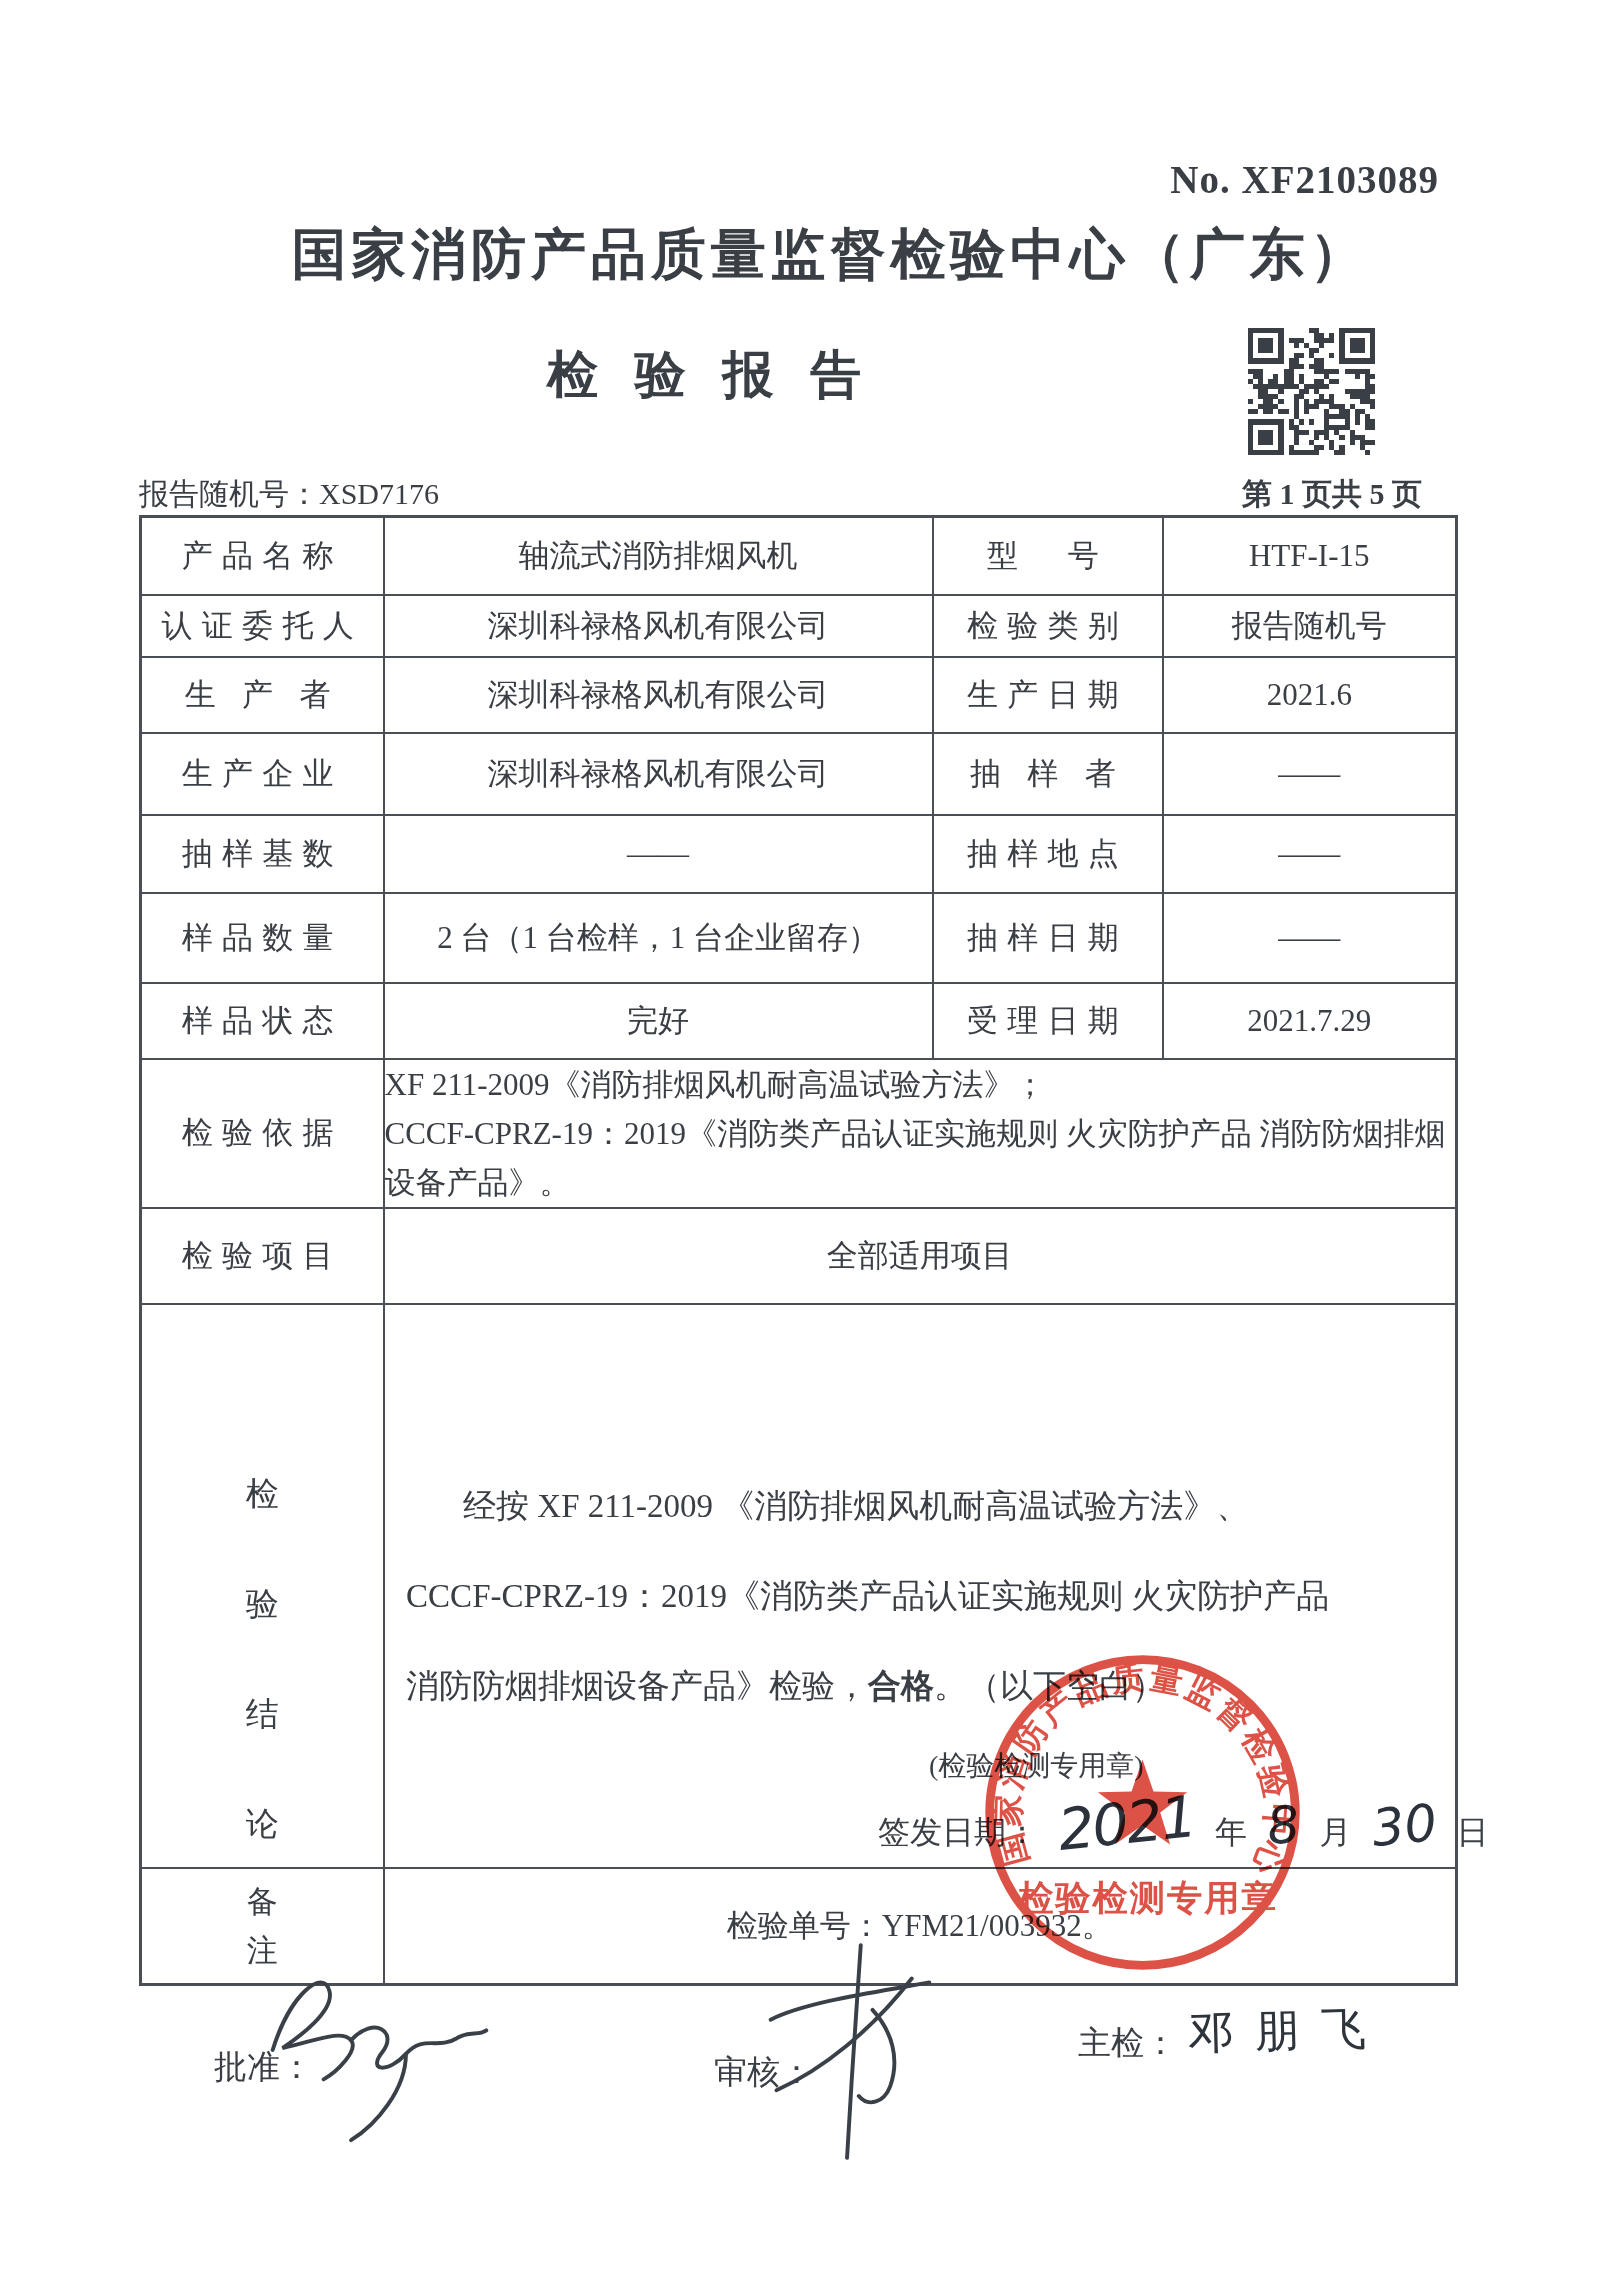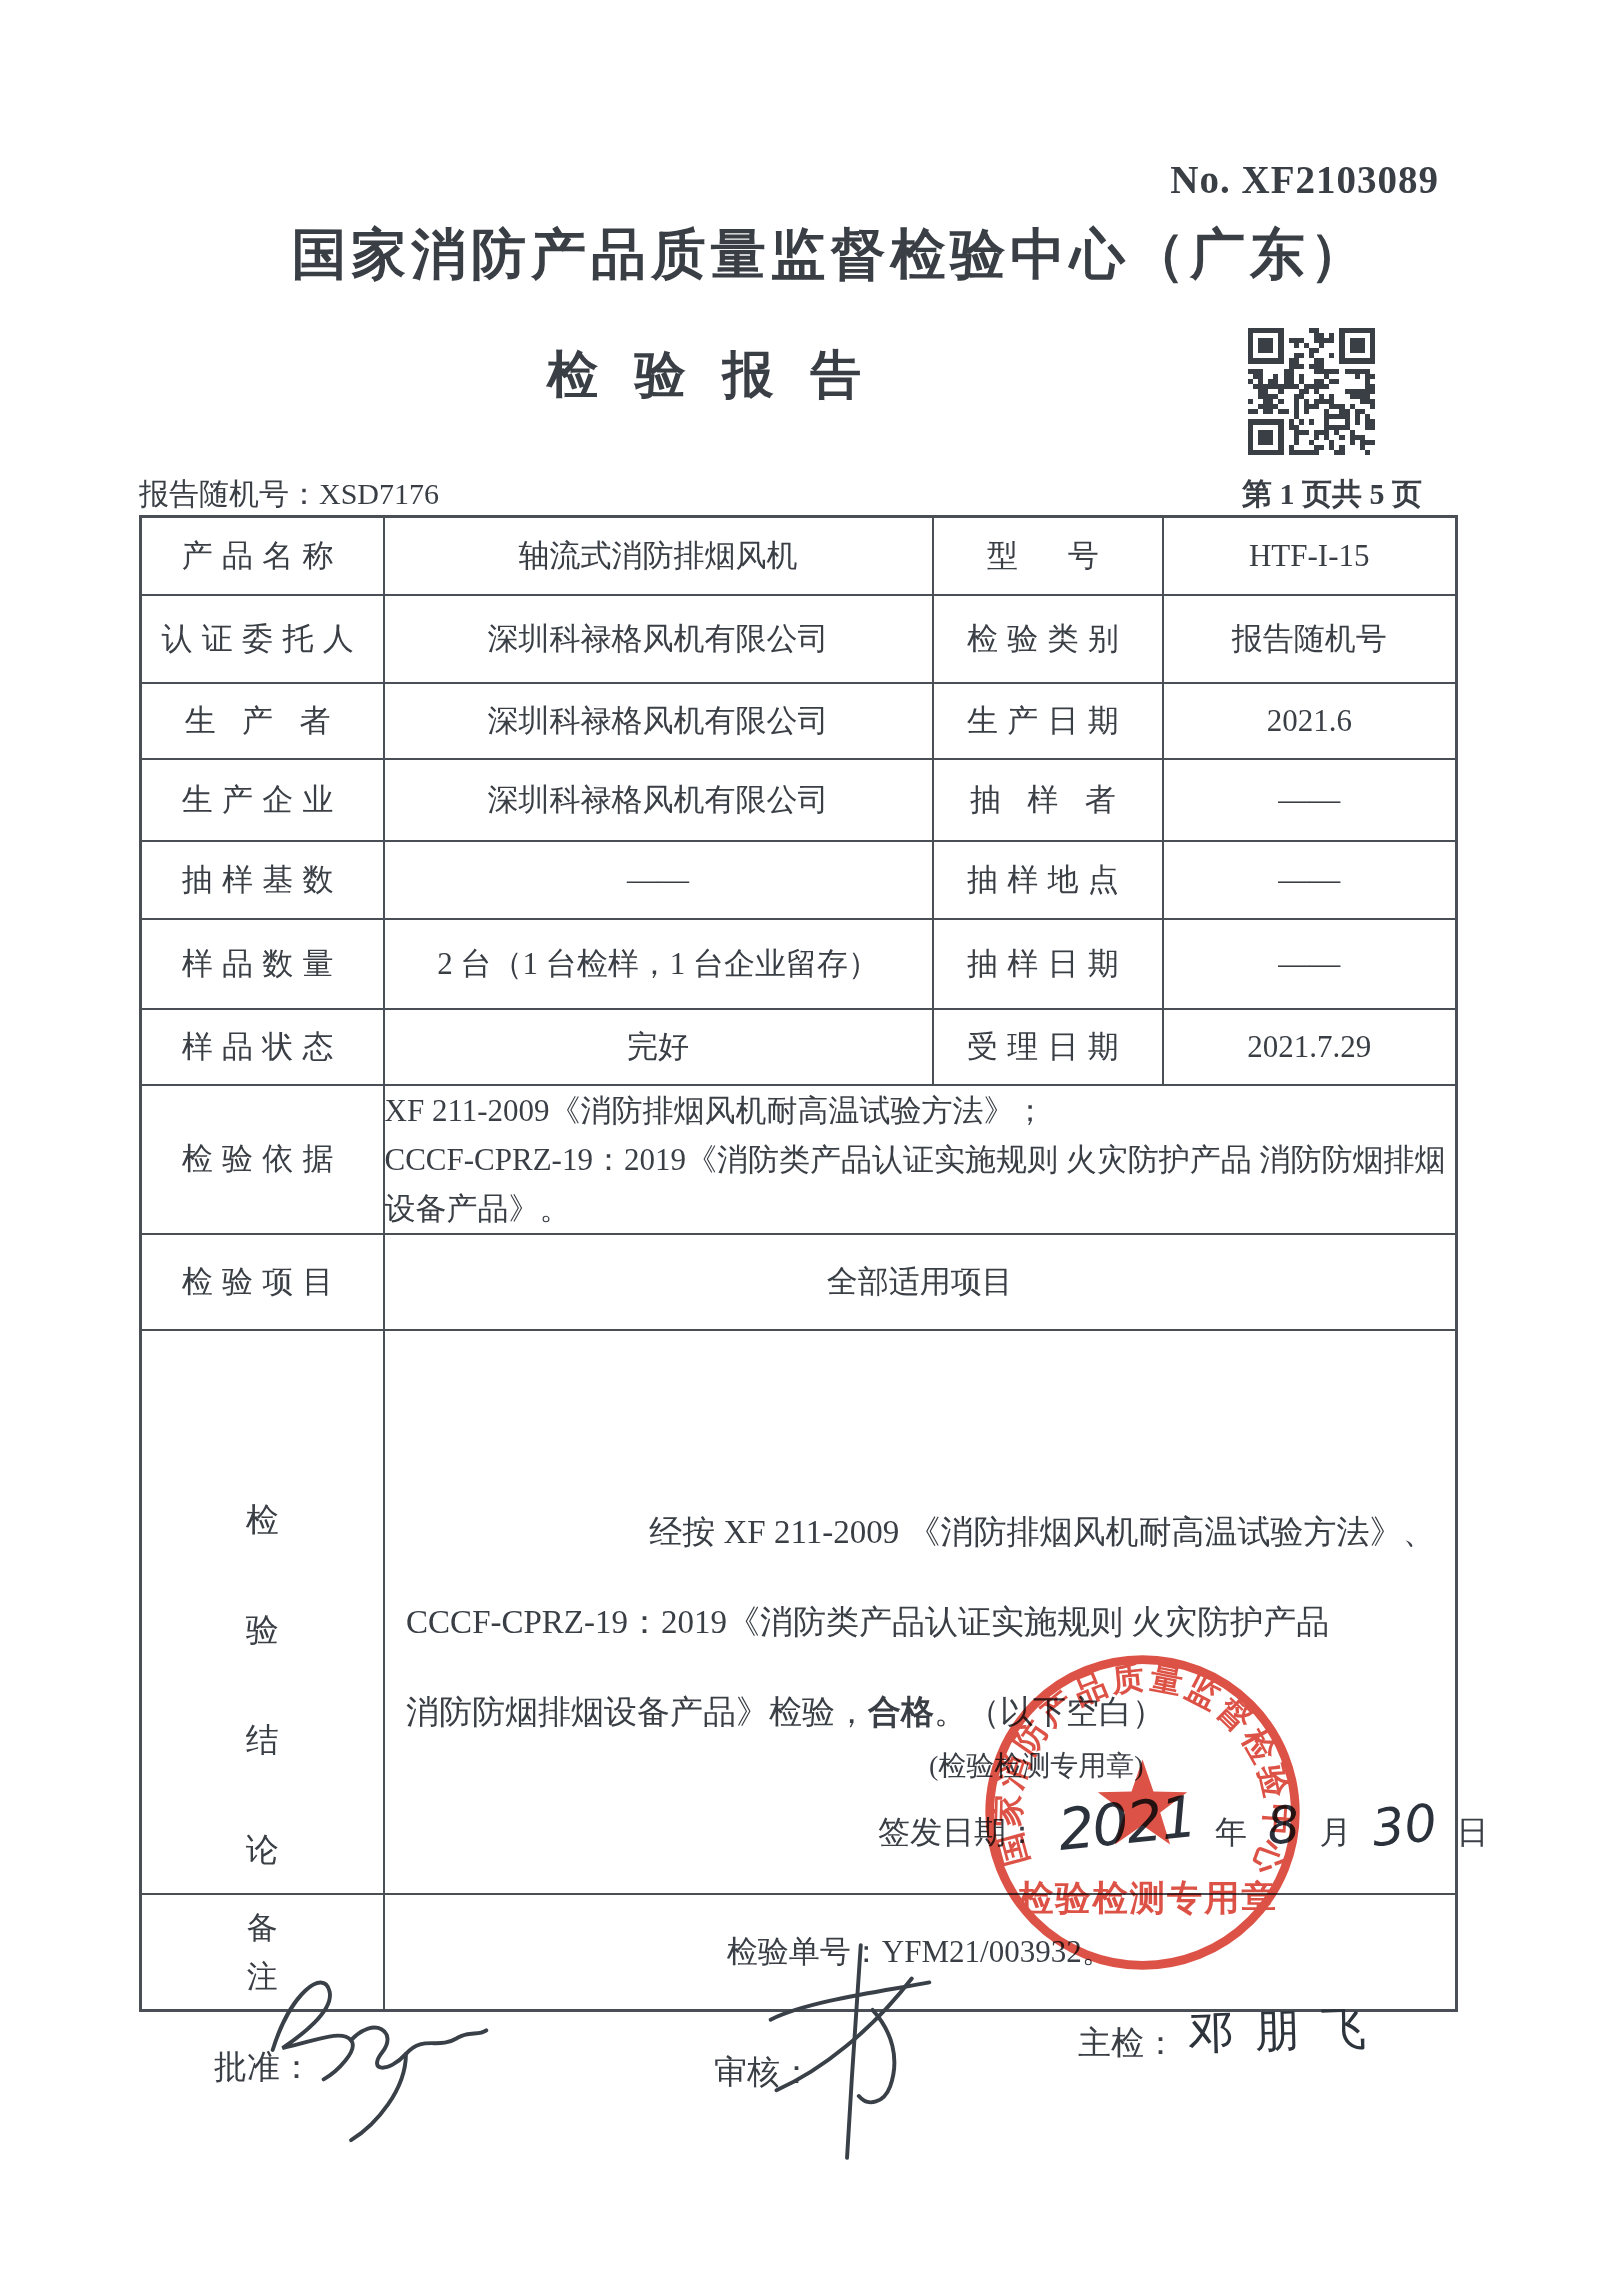--- a/index.html
+++ b/index.html
@@ -51,21 +51,21 @@
   .v-label{
     display:flex;flex-direction:column;align-items:center;
     padding-top:147px;gap:65px;font-size:33px;letter-spacing:0;
   }
   .v-label-sm{
     display:flex;flex-direction:column;align-items:center;
     justify-content:center;height:100%;gap:3.9px;font-size:31px;line-height:45px;
   }
   .c-body{padding:21.6px 19.6px 0 21.6px;}
   .c-line{font-size:33px;line-height:90px;text-align:left;white-space:nowrap;}
-  .c-line.indent{text-indent:57px;text-align:right;}
+  .c-line.indent{text-indent:57px;}
   .bold{font-weight:bold;}
   
   .stamp-note{left:929px;top:1747px;font-size:28px;z-index:3;}
   .issue-line{
     left:878px;top:1790px;z-index:3;
     display:flex;align-items:baseline;gap:20px;font-size:32px;
   }
   .hw{
     font-family:"DejaVu Sans",sans-serif;
     font-style:italic;
@@ -338,21 +338,21 @@
         <col style="width:294px">
       </colgroup>
 
     <tbody>
         <tr style="height:78px">
       <td class="lbl">产品名称</td>
       <td>轴流式消防排烟风机</td>
       <td class="lbl">型　号</td>
       <td>HTF-I-15</td>
     </tr>
-    <tr style="height:88px">
+    <tr style="height:62px">
       <td class="lbl">认证委托人</td>
       <td>深圳科禄格风机有限公司</td>
       <td class="lbl">检验类别</td>
       <td>报告随机号</td>
     </tr>
     <tr style="height:76px">
       <td class="lbl">生 产 者</td>
       <td>深圳科禄格风机有限公司</td>
       <td class="lbl">生产日期</td>
       <td>2021.6</td>

